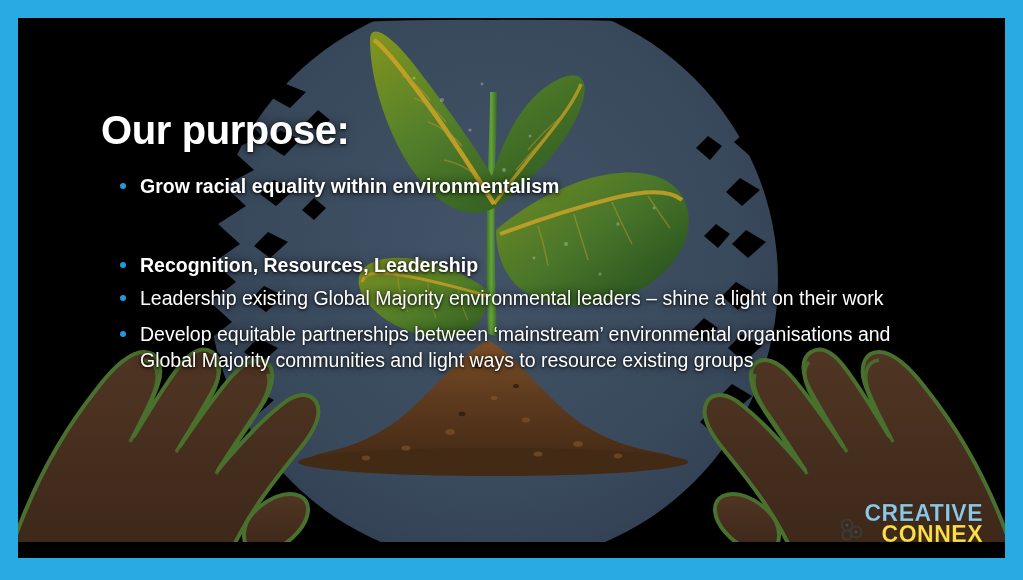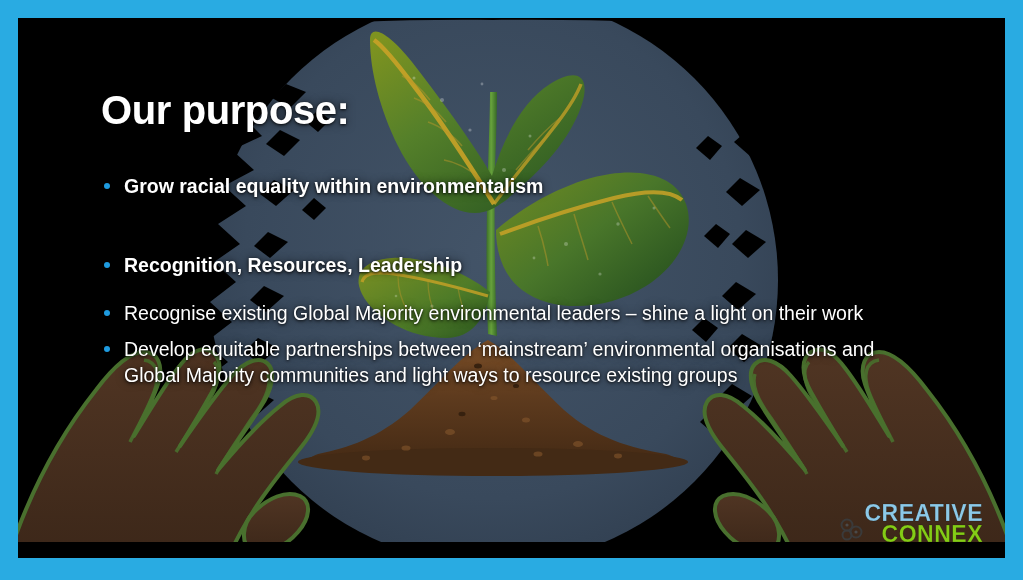--- a/index.html
+++ b/index.html
@@ -21,57 +21,57 @@
   .art{position:absolute;inset:0;overflow:hidden;}
   .art svg{display:block;width:100%;height:100%;}
 
   
   .text-layer{
     position:absolute;left:0;top:0;width:100%;height:100%;
     z-index:5;
   }
 
   #page-title{
-    position:absolute;left:83px;top:70px;
+    position:absolute;left:83px;top:90px;
     color:#ffffff;font-size:40px;font-weight:bold;
     letter-spacing:-0.4px;
     text-shadow:0 1px 3px rgba(0,0,0,.85), 0 0 10px rgba(0,0,0,.6);
   }
 
   #bullet-list{
-    position:absolute;left:84px;top:155px;width:830px;
+    position:absolute;left:100px;top:155px;width:830px;
     list-style:none;margin:0;padding:0;
   }
   .bullet-item{
     position:relative;padding-left:22px;margin:0;
     color:#ffffff;font-size:19.5px;line-height:26px;
     text-shadow:0 1px 3px rgba(0,0,0,.9), 0 0 8px rgba(0,0,0,.65);
   }
   .bullet-item .dot{
     position:absolute;left:2px;top:10px;
     width:6px;height:6px;border-radius:50%;
     background:#1e9be0;
   }
   .bullet-item.bold{font-weight:bold;}
   .bullet-item.sp-lg{margin-bottom:53px;}
-  .bullet-item.sp-md{margin-bottom:22px;}
+  .bullet-item.sp-md{margin-bottom:7px;}
   .bullet-item.sp-sm{margin-bottom:10px;}
 
   
   #brand-logo{
     position:absolute;right:22px;bottom:12px;
     z-index:6;text-align:right;line-height:1;
     font-weight:bold;font-style:normal;
   }
   #brand-logo .logo-line{
     display:block;font-size:23px;letter-spacing:0.5px;
     -webkit-text-stroke:0.4px rgba(0,0,0,.35);
   }
   #brand-logo .logo-top{color:#8cc9e8;}
-  #brand-logo .logo-bottom{color:#84cc16;margin-top:-2px;}
+  #brand-logo .logo-bottom{color:#fde047;margin-top:-2px;}
   #brand-logo .logo-marks{
     position:absolute;left:-26px;bottom:2px;width:28px;height:28px;
   }
 </style>
 </head>
 <body>
 
 <div id="slide-frame">
   <div id="slide-canvas">
 
@@ -329,21 +329,21 @@
         <li class="bullet-item bold sp-lg">
           <span class="dot"></span>
           <span>Grow racial equality within environmentalism</span>
         </li>
         <li class="bullet-item bold sp-md">
           <span class="dot"></span>
           <span>Recognition, Resources, Leadership</span>
         </li>
         <li class="bullet-item sp-sm">
           <span class="dot"></span>
-          <span>Recognise existing Global Majority environmental leaders – shine a light on their work</span>
+          <span>Leadership existing Global Majority environmental leaders – shine a light on their work</span>
         </li>
         <li class="bullet-item sp-sm">
           <span class="dot"></span>
           <span>Develop equitable partnerships between ‘mainstream’ environmental organisations and Global Majority communities and light ways to resource existing groups</span>
         </li>
       </ul>
 
       <div id="brand-logo">
         <span class="logo-marks">
           <svg viewBox="0 0 28 28" width="28" height="28">

